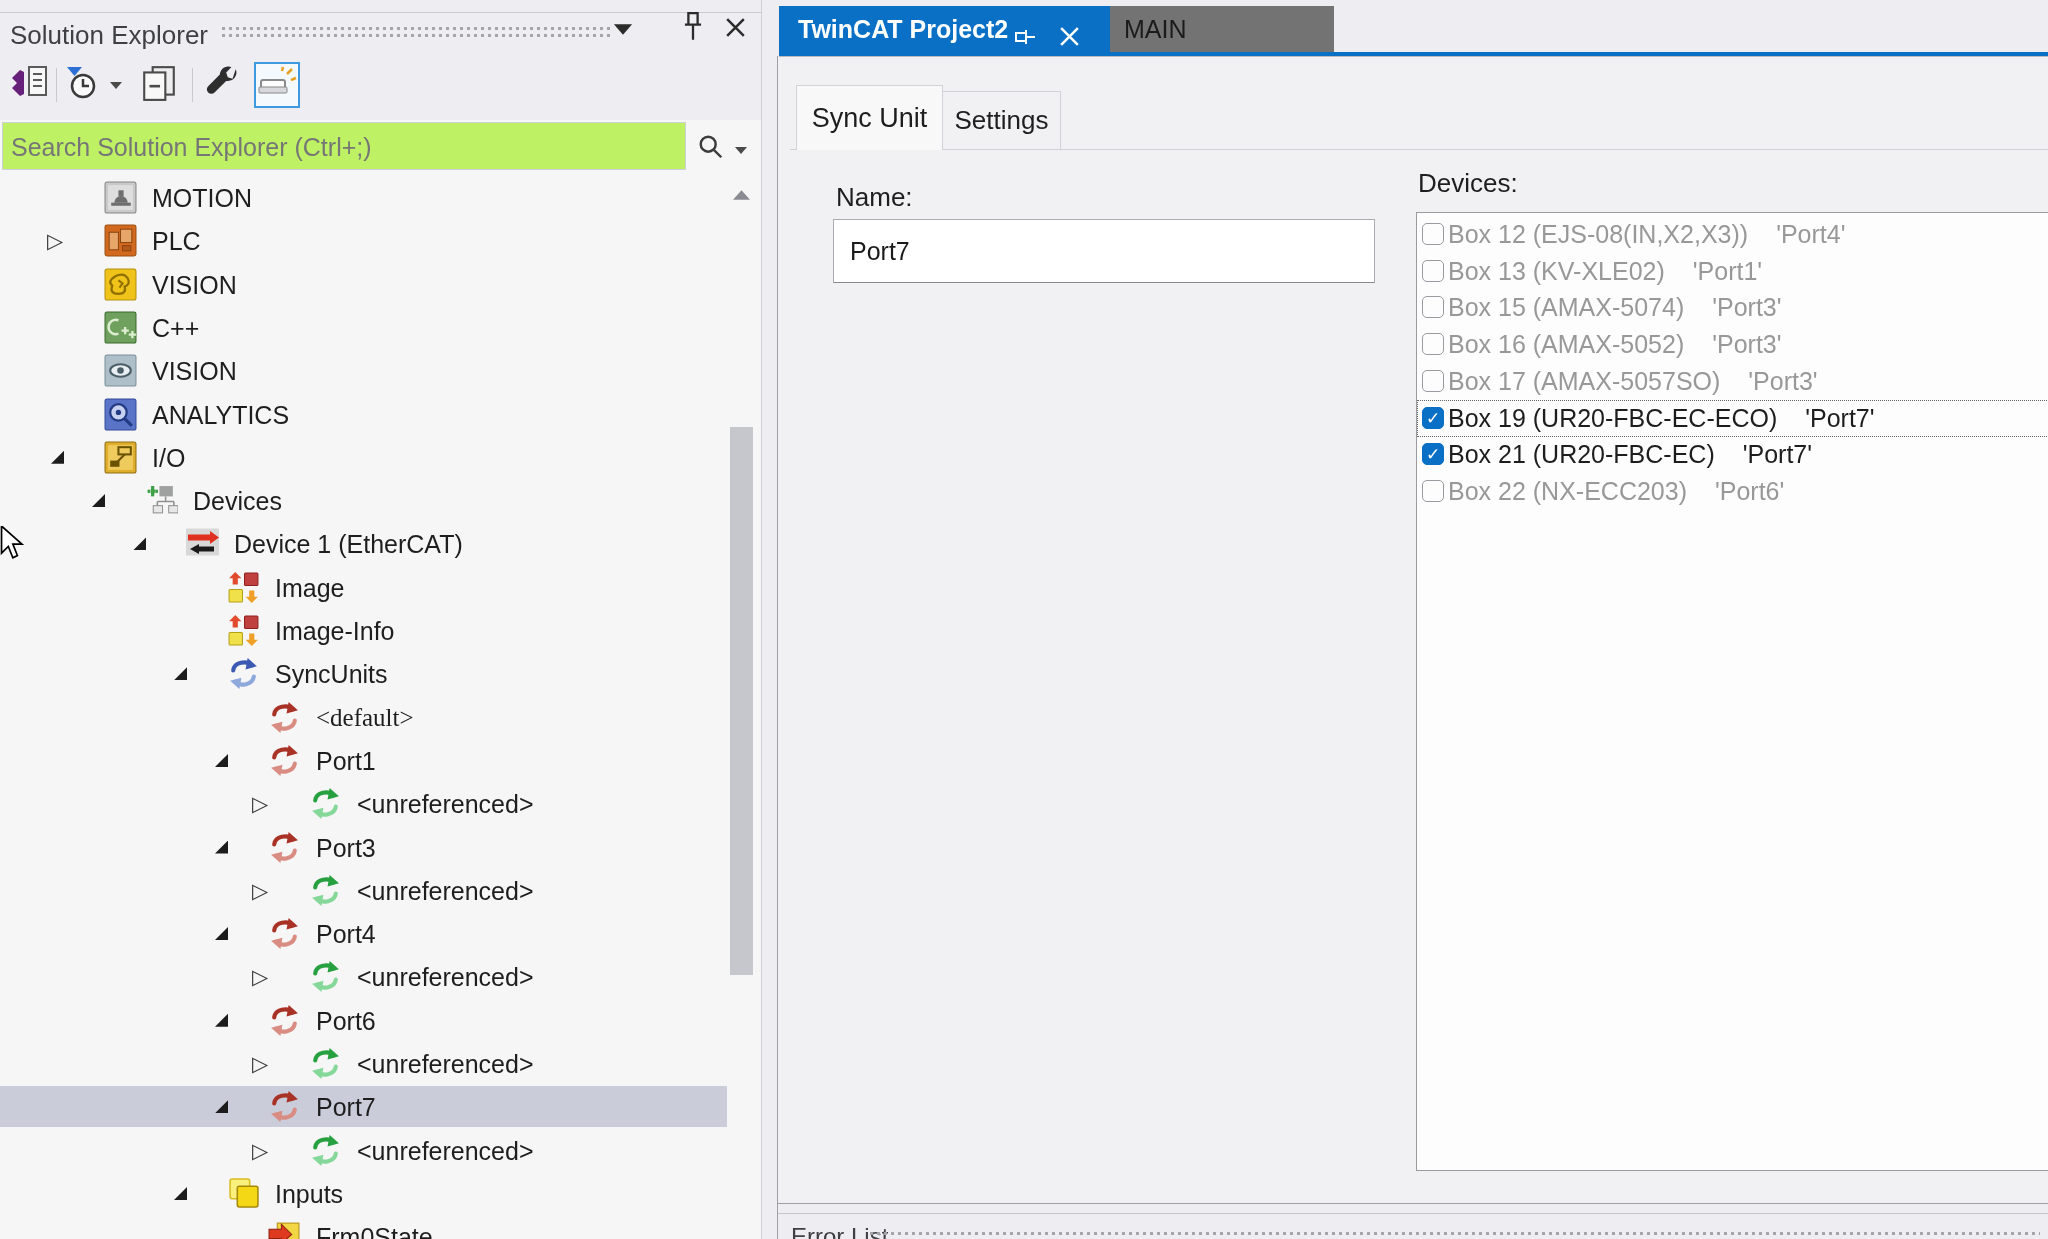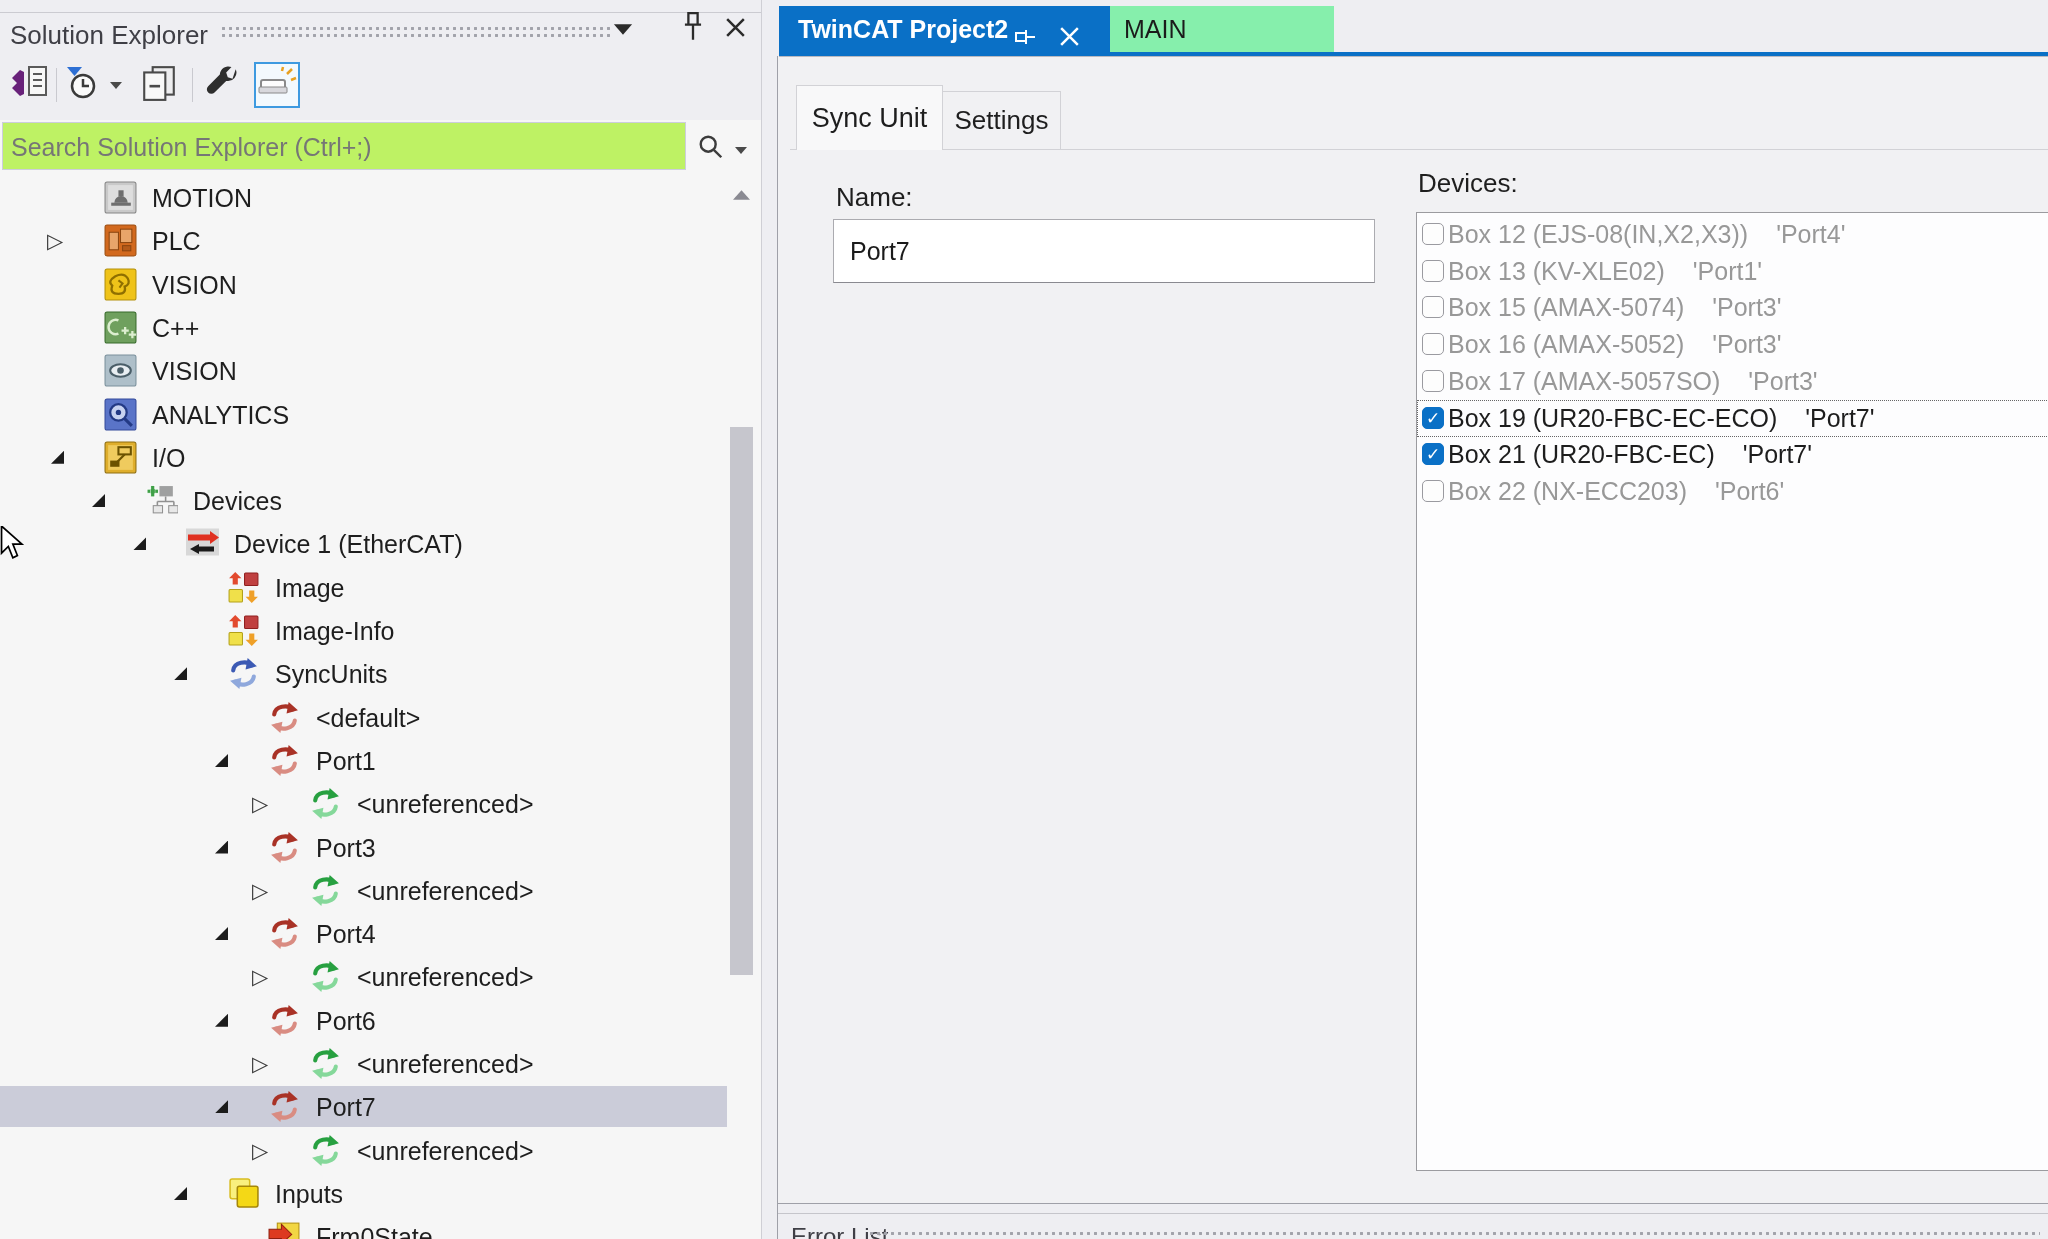--- a/index.html
+++ b/index.html
@@ -48,21 +48,21 @@
 
   
   #doc-frame-left{left:777px;top:56px;width:1px;height:1183px;background:#9FA0A8;}
   #doc-blueline{left:779px;top:52px;width:1269px;height:4px;}
   #doc-shadow{left:779px;top:56px;width:1269px;height:1px;background:#B9B9C0;}
   .doctab{position:absolute;top:6px;height:46px;font-size:25px;line-height:46px;padding-left:42px;}
   #tab-active{left:779px;width:331px;color:#FFFFFF;font-weight:600;}
   #tab-active .dtlabel{position:absolute;left:19px;}
   #tab-pin{position:absolute;left:236px;top:11px;color:#FFF;}
   #tab-close{position:absolute;left:278px;top:11px;color:#FFF;}
-  #tab-main{left:1110px;width:182px;background:#86efac;color:#1B1B1B;}
+  #tab-main{left:1110px;width:182px;background:#737373;color:#1B1B1B;}
   #tab-main .dtlabel{position:absolute;left:14px;}
 
   #editor{left:778px;top:57px;width:1270px;height:1146px;background:#F1F1F3;border-bottom:1px solid #9FA0A8;box-sizing:content-box;}
   #pagetab-line{left:790px;top:149px;width:1258px;height:1px;background:#D2D2D6;}
   .pagetab{position:absolute;display:flex;align-items:center;justify-content:center;box-sizing:border-box;}
   #pt-active{left:796px;top:85px;width:147px;height:65px;background:#F8F8F9;border:1px solid #D2D2D6;border-bottom:none;font-size:27px;z-index:2;}
   #pt-settings{left:943px;top:91px;width:118px;height:58px;background:#F1F1F3;border-top:1px solid #D2D2D6;border-right:1px solid #D2D2D6;font-size:26px;}
 
   #name-label{left:836px;top:182px;font-size:26px;}
   #name-input{left:833px;top:219px;width:542px;height:64px;background:#FFFFFF;border:1px solid #ABABB0;border-bottom-color:#8A8A90;
@@ -298,21 +298,21 @@
           <span class="ticon" style="left:227px">
             <svg width="33" height="33" viewBox="0 0 32 32">
               <path d="M6 13 C7 5,19 3,24 8" fill="none" stroke="#3C5AB4" stroke-width="4" stroke-linecap="round"></path>
               <polygon points="20,1 29,9 18,12" fill="#3C5AB4"></polygon>
               <path d="M26 19 C25 27,13 29,8 24" fill="none" stroke="#8FA8DC" stroke-width="4" stroke-linecap="round"></path>
               <polygon points="12,31 3,23 14,20" fill="#8FA8DC"></polygon>
             </svg>
           </span>
           <span class="tlabel" style="left:275px">SyncUnits</span>
         </div>
-        <div class="trow" style="top: 695.6px;">
+        <div class="trow" style="top: 695.6px; font-family: Liberation Serif, serif;">
           <span class="ticon" style="left:268px">
             <svg width="33" height="33" viewBox="0 0 32 32">
               <path d="M6 13 C7 5,19 3,24 8" fill="none" stroke="#A93226" stroke-width="4" stroke-linecap="round"></path>
               <polygon points="20,1 29,9 18,12" fill="#A93226"></polygon>
               <path d="M26 19 C25 27,13 29,8 24" fill="none" stroke="#D98C82" stroke-width="4" stroke-linecap="round"></path>
               <polygon points="12,31 3,23 14,20" fill="#D98C82"></polygon>
             </svg>
           </span>
           <span class="tlabel" style="left:316px">&lt;default&gt;</span>
         </div>

